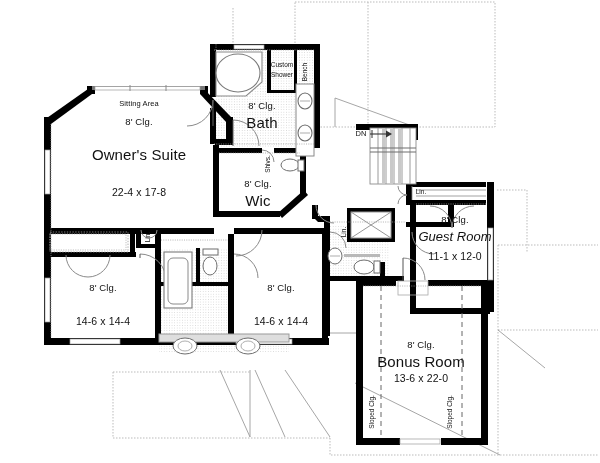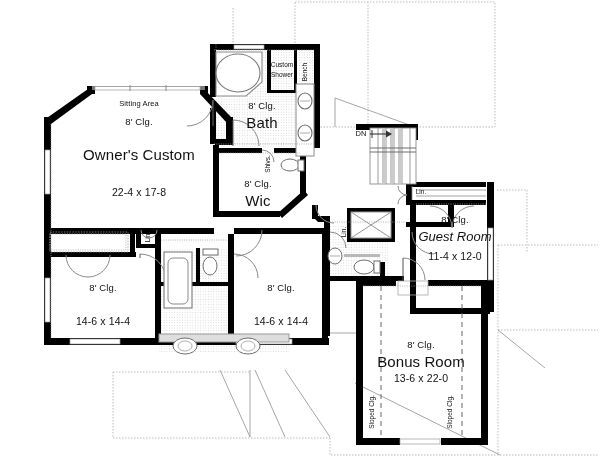--- a/index.html
+++ b/index.html
@@ -376,21 +376,21 @@
       <path d="M330,222 L406,222"></path>
       <path d="M416,204 L487,204"></path>
       <path d="M363,286 L481,286"></path>
     </g>
 
   </svg>
 
   <div class="lbl lbl-center tiny" style="left:139px; top:104px;">Sitting Area</div>
 
   <div class="lbl lbl-center clg" style="left:139px; top:122px;">8' Clg.</div>
-  <div class="lbl lbl-center room-name" style="left:139px; top:155px;">Owner's Custom</div>
+  <div class="lbl lbl-center room-name" style="left:139px; top:155px;">Owner's Suite</div>
   <div class="lbl lbl-center room-dim" style="left:139px; top:173px;margin-top:20px;">22-4 x 17-8</div>
 
   <div class="lbl lbl-center clg" style="left:262px; top:106px;">8' Clg.</div>
   <div class="lbl lbl-center room-name" style="left:262px; top:123px;">Bath</div>
 
   <div class="lbl lbl-center tiny-6" style="left:282px; top:65px;">Custom</div>
   <div class="lbl lbl-center tiny-6" style="left:282px; top:75px;">Shower</div>
 
   <div class="lbl lbl-center tiny-6 rot-90" style="left:305px; top:72px;">Bench</div>
 
@@ -398,21 +398,21 @@
   <div class="lbl lbl-center room-name" style="left:258px; top:201px;">Wic</div>
 
   <div class="lbl lbl-center tiny-6 rot-90" style="left:268px; top:164px;">Shlvs.</div>
 
   <div class="lbl lbl-center tiny" style="left:361px; top:134px;">DN</div>
 
   <div class="lbl lbl-center tiny-6" style="left:421px; top:192px;">Lin.</div>
 
   <div class="lbl lbl-center clg" style="left:455px; top:220px;">8' Clg.</div>
   <div class="lbl lbl-center room-name-sm" style="left:455px; top:237px;font-style:italic;">Guest Room</div>
-  <div class="lbl lbl-center room-dim" style="left:455px; top:257px;">11-4 x 12-0</div>
+  <div class="lbl lbl-center room-dim" style="left:455px; top:257px;">11-1 x 12-0</div>
 
   <div class="lbl lbl-center clg" style="left:103px; top:288px;">8' Clg.</div>
   <div class="lbl lbl-center room-dim" style="left:103px; top:322px;">14-6 x 14-4</div>
 
   <div class="lbl lbl-center tiny-6 rot-90" style="left:148px; top:237px;">Lin.</div>
 
   <div class="lbl lbl-center clg" style="left:281px; top:288px;">8' Clg.</div>
   <div class="lbl lbl-center room-dim" style="left:281px; top:322px;">14-6 x 14-4</div>
 
   <div class="lbl lbl-center tiny-6 rot-90" style="left:344px; top:232px;">Lin.</div>

